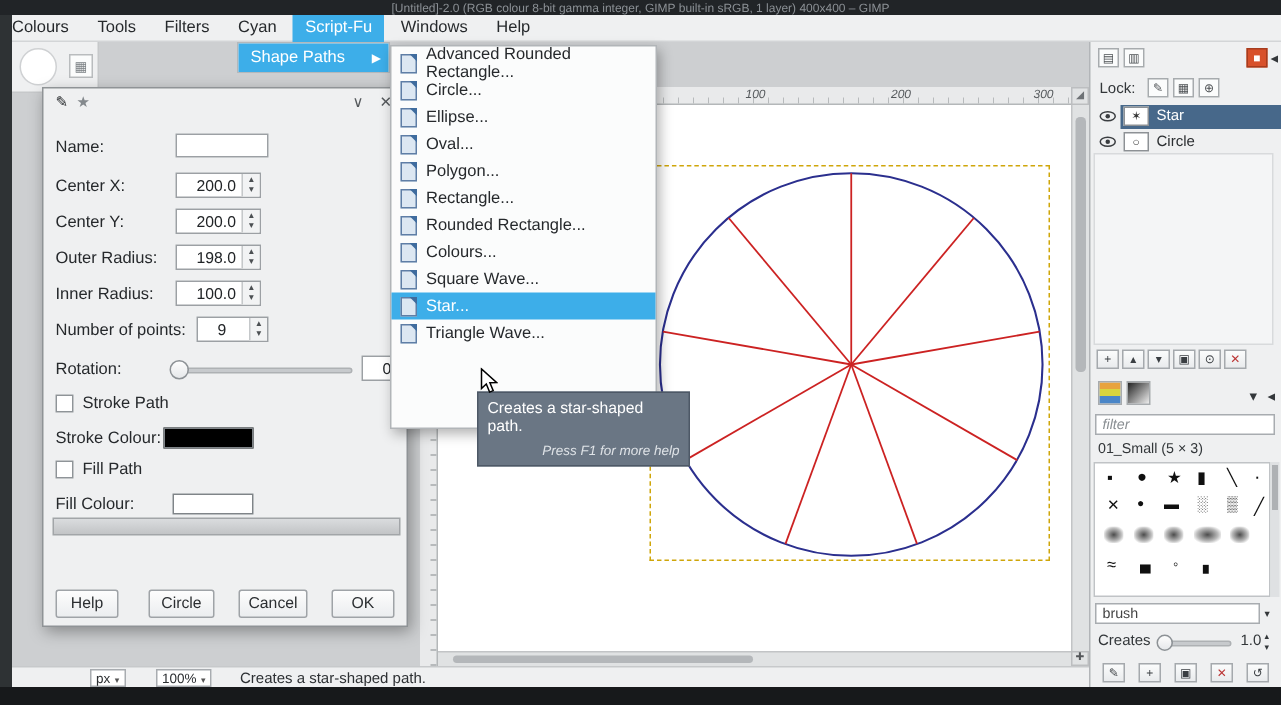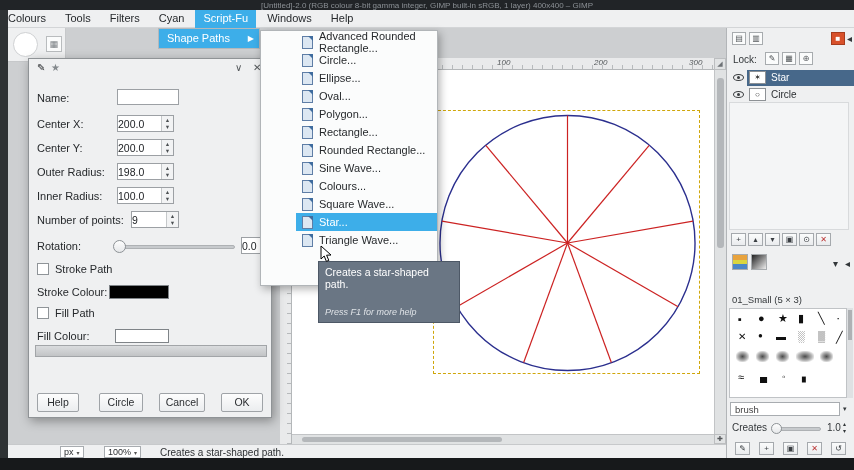--- a/index.html
+++ b/index.html
@@ -71,42 +71,42 @@
   .slider-handle { position:absolute; width:11px; height:11px; border-radius:50%; background:linear-gradient(#fdfdfd,#e6e8ea); border:1px solid #8d9296; }
 
   
   #dialog { left:28px; top:58px; width:244px; height:360px; background:#eff0f1; border:1px solid #8f9396; box-shadow:2px 3px 10px rgba(0,0,0,.35); z-index:5; }
   #dialog-title { position:absolute; left:0; right:0; top:4px; text-align:center; font-size:11px; color:#9ba0a5; }
   .dlg-hicon { position:absolute; top:3px; font-size:10px; }
   .frow { position:absolute; left:8px; right:8px; height:20px; }
   .flabel { position:absolute; left:0; top:3px; font-size:11px; color:#26292c; }
   .tinput { position:absolute; left:80px; top:0; width:62px; height:16px; background:#fff; border:1px solid #9ca0a4; font-size:10px; padding:0 3px; font-family:"Liberation Sans",sans-serif; }
   .spin { position:absolute; left:80px; top:0; width:57px; height:17px; background:#fff; border:1px solid #9ca0a4; }
-  .spin .v { position:absolute; left:0; top:2px; font-size:10.5px; color:#212427; }
+  .spin .v { position:absolute; left:13px; top:2px; font-size:10.5px; color:#212427; }
   .spin .arrs { position:absolute; right:0; top:0; bottom:0; width:12px; border-left:1px solid #c5c8ca; background:#f2f3f4; }
   .spin .arrs span { display:block; height:7px; font-size:5.5px; color:#4c5053; text-align:center; line-height:8px; }
   .cb { position:absolute; left:0; top:2px; width:12px; height:12px; background:#fff; border:1px solid #8f9498; }
   .cb-label { position:absolute; left:18px; top:2px; font-size:11px; color:#26292c; }
   .swatch { position:absolute; top:2px; height:14px; border:1px solid #7f8488; }
   #progressbar { position:absolute; left:6px; top:286px; width:232px; height:12px; background:linear-gradient(#dadcde,#c2c4c6); border:1px solid #a2a5a8; }
   .btn { position:absolute; top:0; height:19px; background:linear-gradient(#fdfdfd,#ebedef); border:1px solid #9fa3a7; border-radius:2px; font-size:10.5px; text-align:center; line-height:17px; color:#2b2e31; font-family:"Liberation Sans",sans-serif; }
 
   
   #scriptfu-dropdown { left:158px; top:28px; width:102px; height:21px; background:#fbfcfc; border:1px solid #b4b8bb; z-index:10; }
   #shape-paths-item { position:absolute; inset:0; background:#3daee9; color:#fff; line-height:19px; padding-left:8px; font-size:11px; }
   #shape-paths-item .sub-arrow { position:absolute; right:5px; top:0; font-size:8px; line-height:19px; }
   #shape-menu { left:260px; top:30px; width:178px; height:256px; background:#fbfcfc; border:1px solid #b1b5b8; box-shadow:2px 3px 8px rgba(0,0,0,.3); z-index:10; padding-top:2px; }
-  .mi { height:18px; display:flex; align-items:center; gap:6px; padding-left:6px; font-size:11px; color:#26292c;margin-left:35px; }
+  .mi { height:18px; display:flex; align-items:center; gap:6px; padding-left:6px; font-size:11px; color:#26292c; }
   .mi.active { background:#3daee9; color:#fff; }
   .sicon { width:11px; height:13px; background:#dce7f2; border:1px solid #5f7ea6; position:relative; flex:0 0 auto; }
   .sicon::after { content:""; position:absolute; right:-1px; top:-1px; border-style:solid; border-width:0 5px 5px 0; border-color:transparent #3f6c9e transparent transparent; }
 
   
   #tooltip { position:absolute; left:318px; top:261px; width:142px; background:#6a7684; border:1px solid #4d5866; color:#fff; padding:4px 6px 5px; z-index:12; font-size:10.5px; }
-  #tooltip .hint { font-size:9px; color:#dfe3e7; font-style:italic; text-align:left; margin-top:17px; }
+  #tooltip .hint { font-size:9px; color:#dfe3e7; font-style:italic; text-align:right; margin-top:5px; }
   #cursor { position:absolute; left:320px; top:245px; z-index:15; }
 </style>
 </head>
 <body>
 
 <div id="screen">
 
   <div class="abs" id="titlebar">
     <span>[Untitled]-2.0 (RGB colour 8-bit gamma integer, GIMP built-in sRGB, 1 layer) 400x400 – GIMP</span>
   </div>
@@ -199,20 +199,21 @@
     <span class="mbtn" style="left:38px;top:205px">▾</span>
     <span class="mbtn" style="left:55px;top:205px">▣</span>
     <span class="mbtn" style="left:72px;top:205px">⊙</span>
     <span class="mbtn" style="left:89px;top:205px;color:#b33">✕</span>
 
     <span class="dicon" style="left:5px;top:226px;width:16px;height:16px;background:linear-gradient(180deg,#e8a33d 33%,#d9d53e 33% 66%,#4a86c8 66%)"></span>
     <span class="dicon" style="left:24px;top:226px;width:16px;height:16px;background:linear-gradient(135deg,#222,#eee)"></span>
     <span class="dtext" style="left:106px;top:230px">▾</span>
     <span class="dtext" style="left:118px;top:230px">◂</span>
 
+    <input class="finput" style="left: 3px; top: 248px; width: 120px;" placeholder="filter">
 
     <span class="dtext" style="left:5px;top:266px;font-size:9.5px">01_Small (5 × 3)</span>
 
     <div id="brush-grid">
       <span class="bcell" style="left:8px;top:4px;font-size:11px">▪</span>
       <span class="bcell" style="left:28px;top:3px;font-size:11px">●</span>
       <span class="bcell" style="left:48px;top:3px;font-size:11px">★</span>
       <span class="bcell" style="left:68px;top:3px;font-size:11px">▮</span>
       <span class="bcell" style="left:88px;top:3px;font-size:11px">╲</span>
       <span class="bcell" style="left:106px;top:1px;font-size:13px">·</span>
@@ -389,24 +390,20 @@
     <div class="mi">
         <span class="sicon"></span>
         <span>Rectangle...</span>
       </div>
     <div class="mi">
         <span class="sicon"></span>
         <span>Rounded Rectangle...</span>
       </div>
     <div class="mi">
         <span class="sicon"></span>
-        <span>Sine Wave...</span>
-      </div>
-    <div class="mi">
-        <span class="sicon"></span>
         <span>Colours...</span>
       </div>
     <div class="mi">
         <span class="sicon"></span>
         <span>Square Wave...</span>
       </div>
     <div class="mi active">
         <span class="sicon"></span>
         <span>Star...</span>
       </div>

